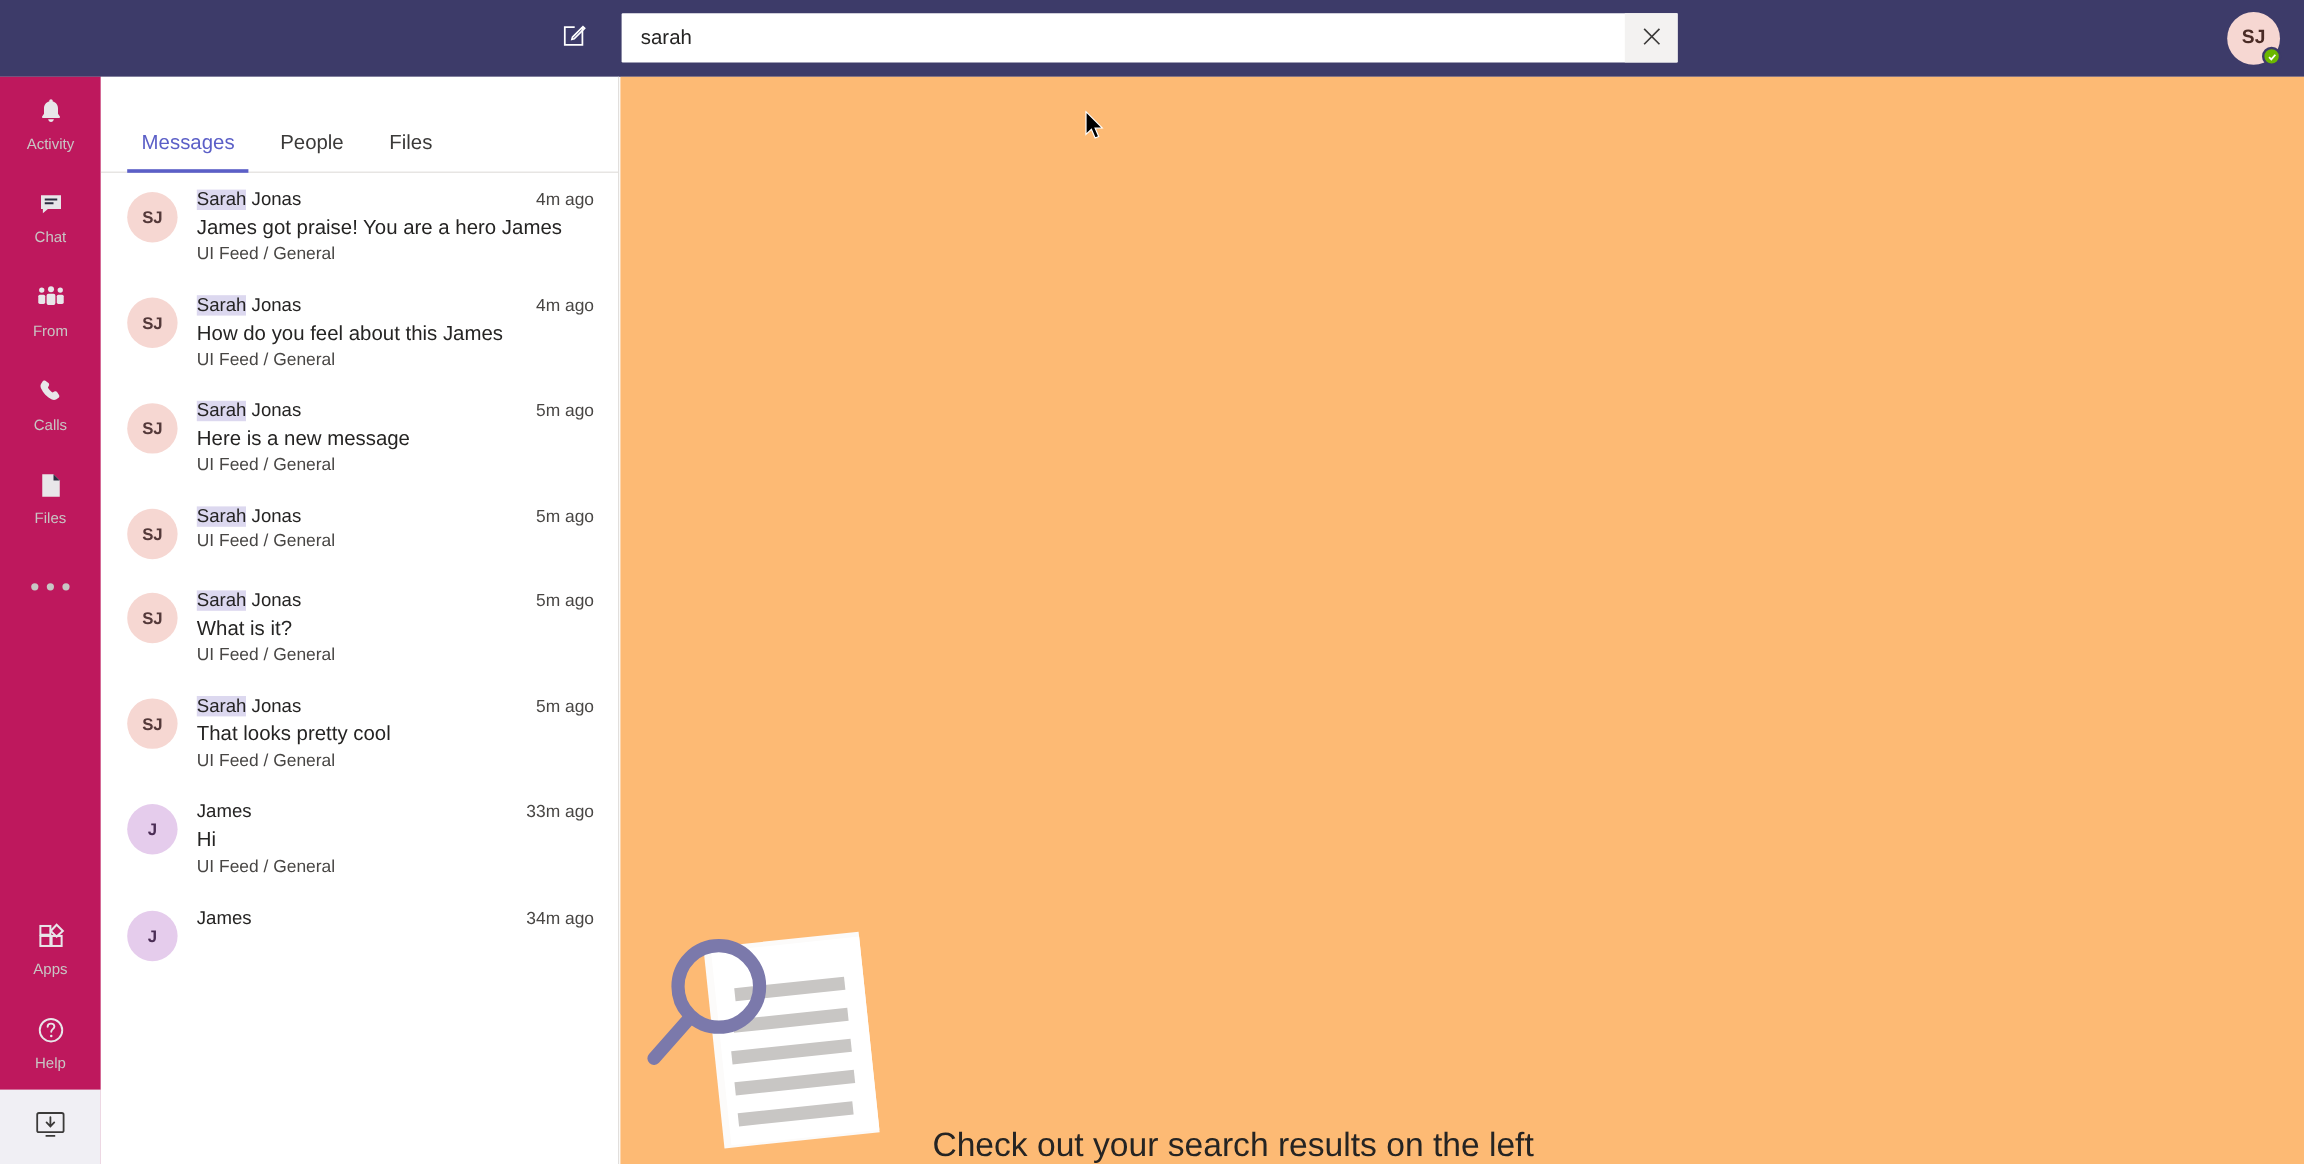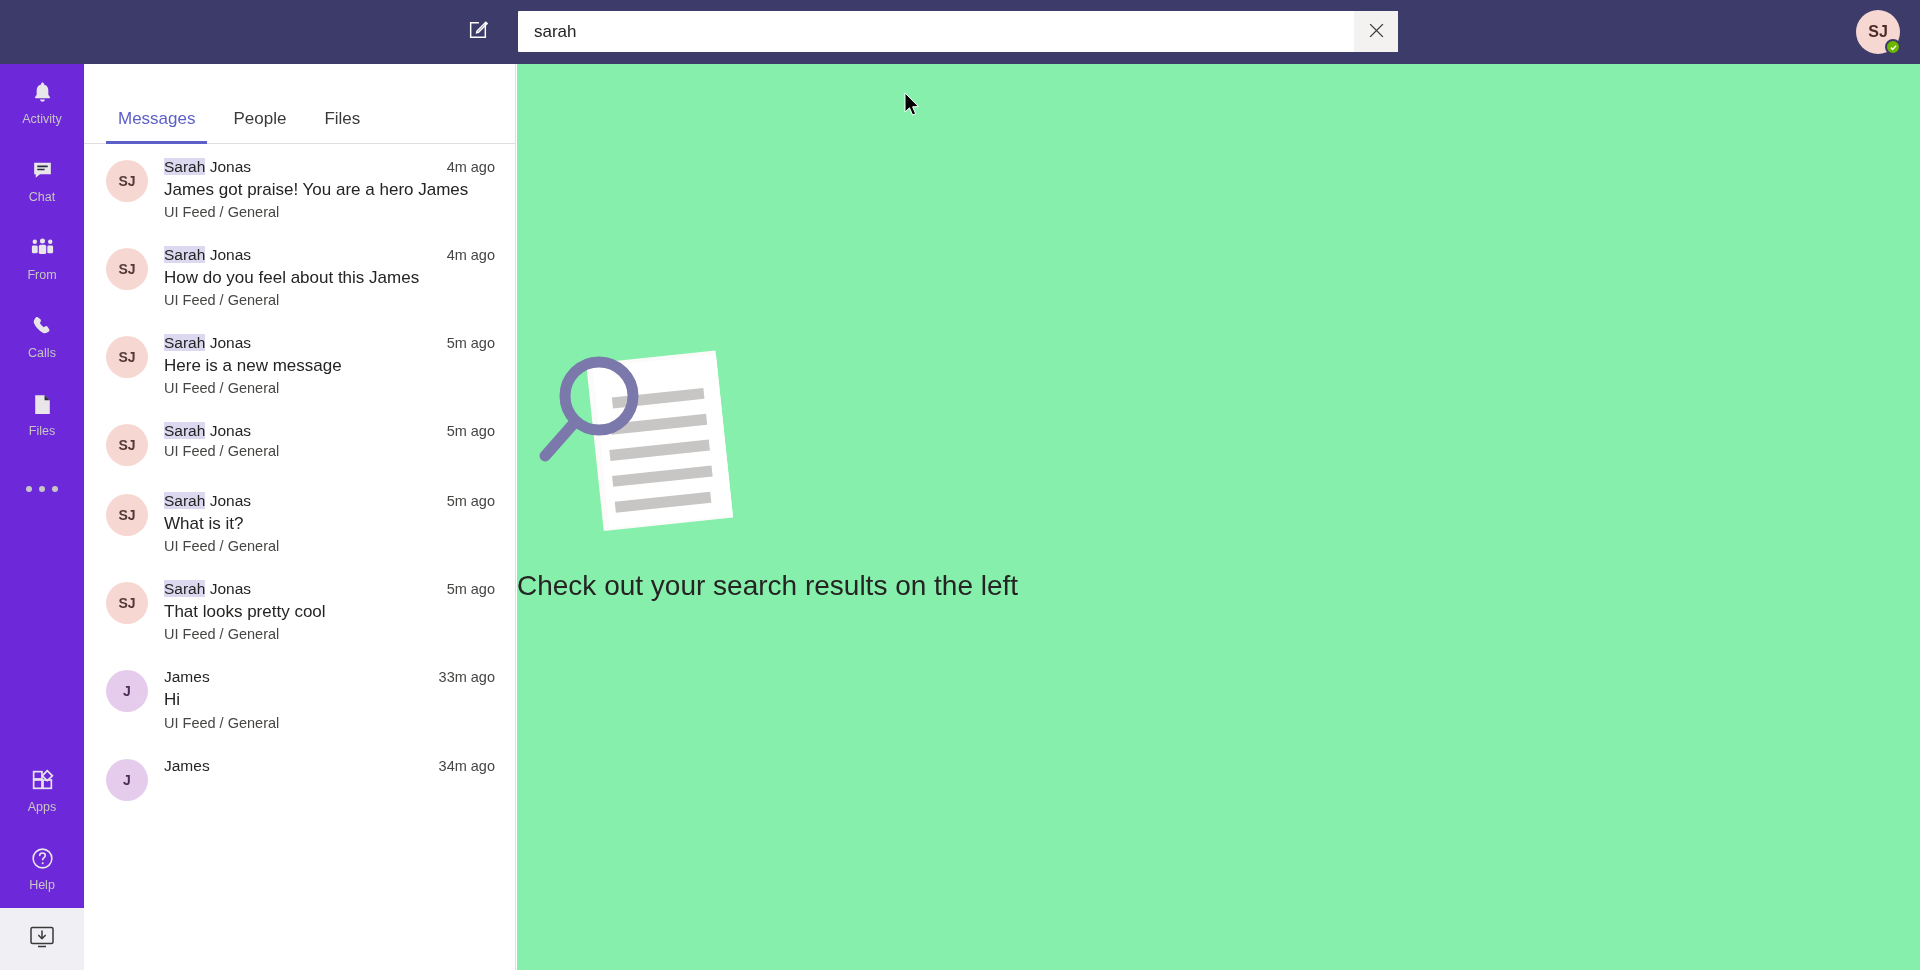--- a/index.html
+++ b/index.html
@@ -63,21 +63,21 @@
     border-radius: 50%;
     background: #6bb700;
     border: 2px solid #3d3b69;
     display: flex; align-items: center; justify-content: center;
   }
 
   
   .rail {
     position: absolute; top: 64px; left: 0;
     width: 84px; height: 906px;
-    background: #6d28d9;
+    background: #be185d;
   }
   .rail-item {
     width: 84px; height: 78px;
     display: flex; flex-direction: column;
     align-items: center; justify-content: center;
     gap: 4px;
     cursor: pointer;
     color: #c8c6c4;
   }
   .rail-item .lbl { font-size: 12.5px; line-height: 1; color: #c8c6c4; }
@@ -168,23 +168,23 @@
   .m-text {
     font-size: 17px; color: #252423;
     line-height: 1.3; margin-bottom: 3px;
   }
   .m-ctx { font-size: 14.5px; color: #484644; }
 
   
   .main {
     position: absolute; top: 64px; left: 517px;
     width: 1403px; height: 906px;
-    background: #86efac;
-    display: flex; flex-direction: column;
-    align-items: flex-start; justify-content: flex-start;
+    background: #fdba74;
+    display: flex; flex-direction: row;
+    align-items: flex-end; justify-content: flex-start;
   }
   .empty-art { margin-top: 270px; position: relative; width: 260px; height: 210px; }
   .empty-text {
     margin-top: 26px;
     font-size: 28px; color: #252423;
   }
 
   .cursor { position: absolute; left: 904px; top: 92px; pointer-events: none; }
 </style>
 </head>

